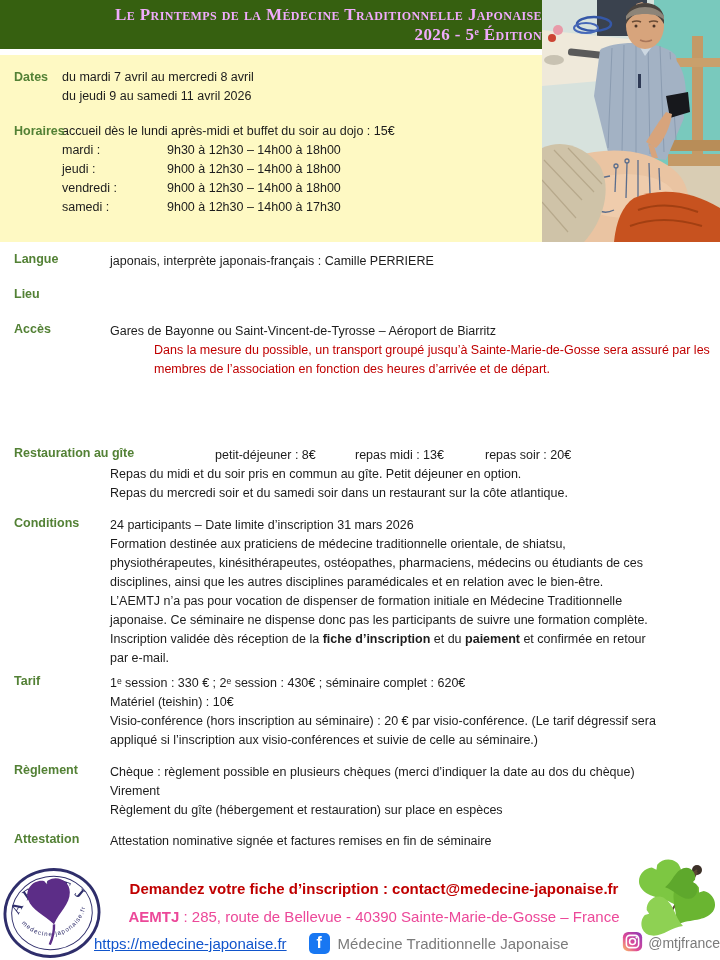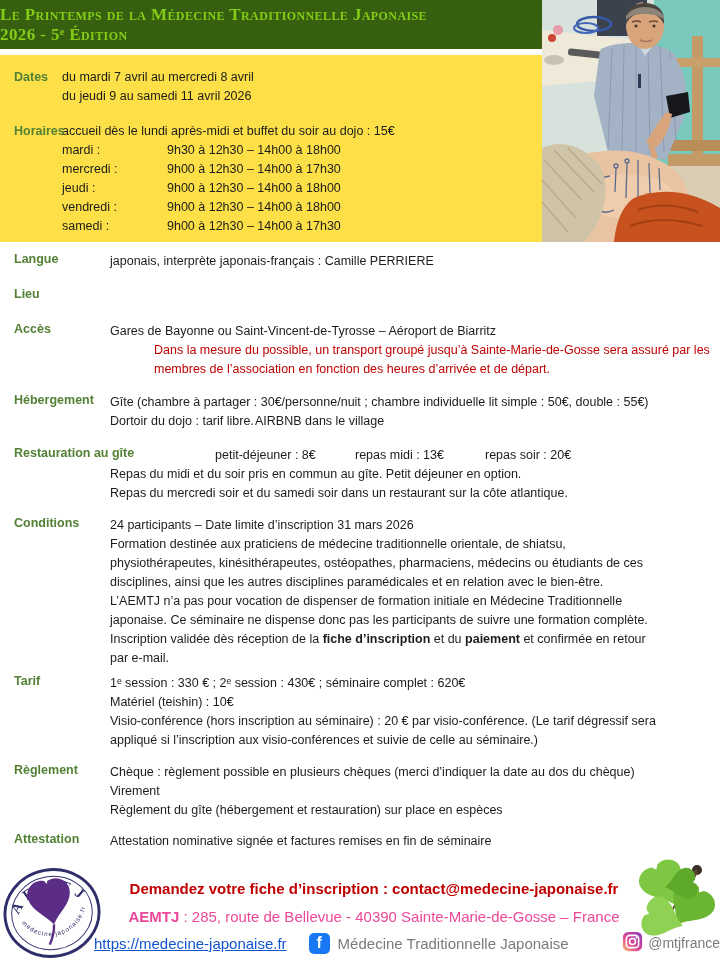--- a/index.html
+++ b/index.html
@@ -1,30 +1,30 @@
 <!DOCTYPE html>
 <html><head>
 <meta charset="utf-8">
 <style>
   html,body { margin:0; padding:0; background:#fff; }
   .page { position:relative; width:720px; height:960px; background:#ffffff; overflow:hidden;
           font-family:"Liberation Sans", sans-serif; font-size:12.5px; color:#1c1c1c; }
 
   
   .hdr { position:absolute; left:0; top:0; width:542px; height:49px; background:#366010;
-         text-align:left; color:#84cc16; font-family:"Liberation Serif", serif;
+         text-align:right; color:#f0abfc; font-family:"Liberation Serif", serif;
          font-variant:small-caps; font-weight:bold; }
   .hdr .l1 { font-size:17px; line-height:21px; margin-top:4px; letter-spacing:.4px; }
   .hdr .l2 { font-size:17px; line-height:20px; letter-spacing:.4px; }
 
   
   .photo { position:absolute; left:542px; top:0; width:178px; height:242px; }
 
   
-  .panel { position:absolute; left:0; top:55px; width:542px; height:187px; background:#fde047; }
+  .panel { position:absolute; left:0; top:55px; width:542px; height:187px; background:#fef9c3; }
   .panel .prow { position:absolute; left:0; width:542px; line-height:19px; }
   .panel .plabel { position:absolute; left:14px; top:0; }
   .panel .pcontent { margin-left:62px; white-space:nowrap; }
 
   .label { color:#538135; font-weight:bold; }
   .day { display:inline-block; width:105px; }
 
   
   .row { position:absolute; left:0; width:720px; }
   .row .rlabel { position:absolute; left:14px; top:0; white-space:nowrap; }
@@ -142,21 +142,20 @@
       <div class="pcontent">
         <div class="line">du mardi 7 avril au mercredi 8 avril</div>
         <div class="line">du jeudi 9 au samedi 11 avril 2026</div>
       </div>
     </div>
     <div class="prow" style="top:67px;">
       <span class="plabel label">Horaires</span>
       <div class="pcontent">
         <div class="line it b-none">accueil dès le lundi après-midi et buffet du soir au dojo : 15€</div>
         <div class="line"><span class="day">mardi :</span><span>9h30 à 12h30 – 14h00 à 18h00</span></div>
-        <div class="line"><span class="day">mercredi :</span><span>9h00 à 12h30 – 14h00 à 17h30</span></div>
         <div class="line"><span class="day">jeudi :</span><span>9h00 à 12h30 – 14h00 à 18h00</span></div>
         <div class="line"><span class="day">vendredi :</span><span>9h00 à 12h30 – 14h00 à 18h00</span></div>
         <div class="line"><span class="day">samedi :</span><span>9h00 à 12h30 – 14h00 à 17h30</span></div>
       </div>
     </div>
   </div>
 
   <div class="row" style="top:252px;">
     <span class="rlabel label">Langue</span>
     <div class="content">
@@ -170,27 +169,20 @@
 
   <div class="row" style="top:322px;">
     <span class="rlabel label">Accès</span>
     <div class="content">
       <div class="line">Gares de Bayonne ou Saint-Vincent-de-Tyrosse – Aéroport de Biarritz</div>
       <div class="line red">Dans la mesure du possible, un transport groupé jusqu’à Sainte-Marie-de-Gosse sera assuré par les</div>
       <div class="line red">membres de l’association en fonction des heures d’arrivée et de départ.</div>
     </div>
   </div>
 
-  <div class="row" style="top:393px;">
-    <span class="rlabel label">Hébergement</span>
-    <div class="content">
-      <div class="line">Gîte (chambre à partager : 30€/personne/nuit ; chambre individuelle lit simple : 50€, double : 55€)</div>
-      <div class="line"><span class="dortoir">Dortoir du dojo : tarif libre.</span><span>AIRBNB dans le village</span></div>
-    </div>
-  </div>
 
   <div class="row" style="top:446px;">
     <span class="rlabel label">Restauration au gîte</span>
     <div class="content">
       <div class="line"><span class="meal1">petit-déjeuner : 8€</span><span class="meal2">repas midi : 13€</span><span>repas soir : 20€</span></div>
       <div class="line">Repas du midi et du soir pris en commun au gîte. Petit déjeuner en option.</div>
       <div class="line">Repas du mercredi soir et du samedi soir dans un restaurant sur la côte atlantique.</div>
     </div>
   </div>
 

